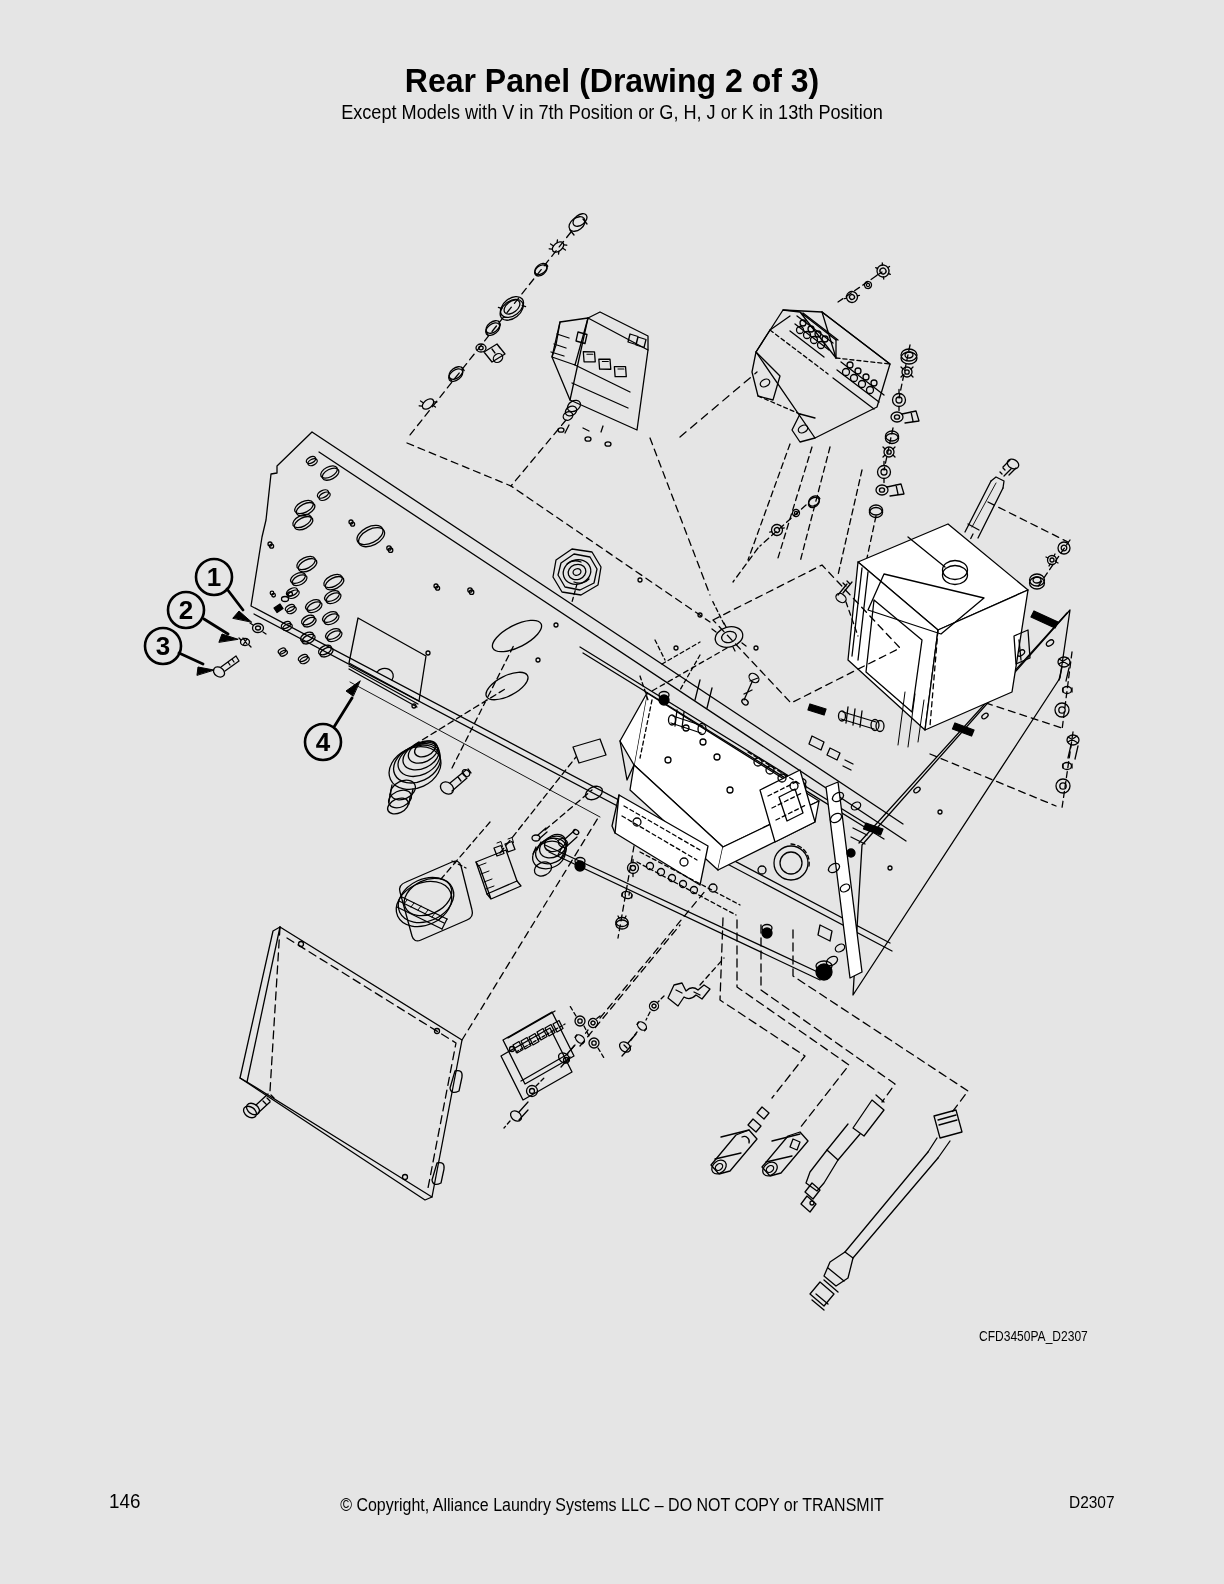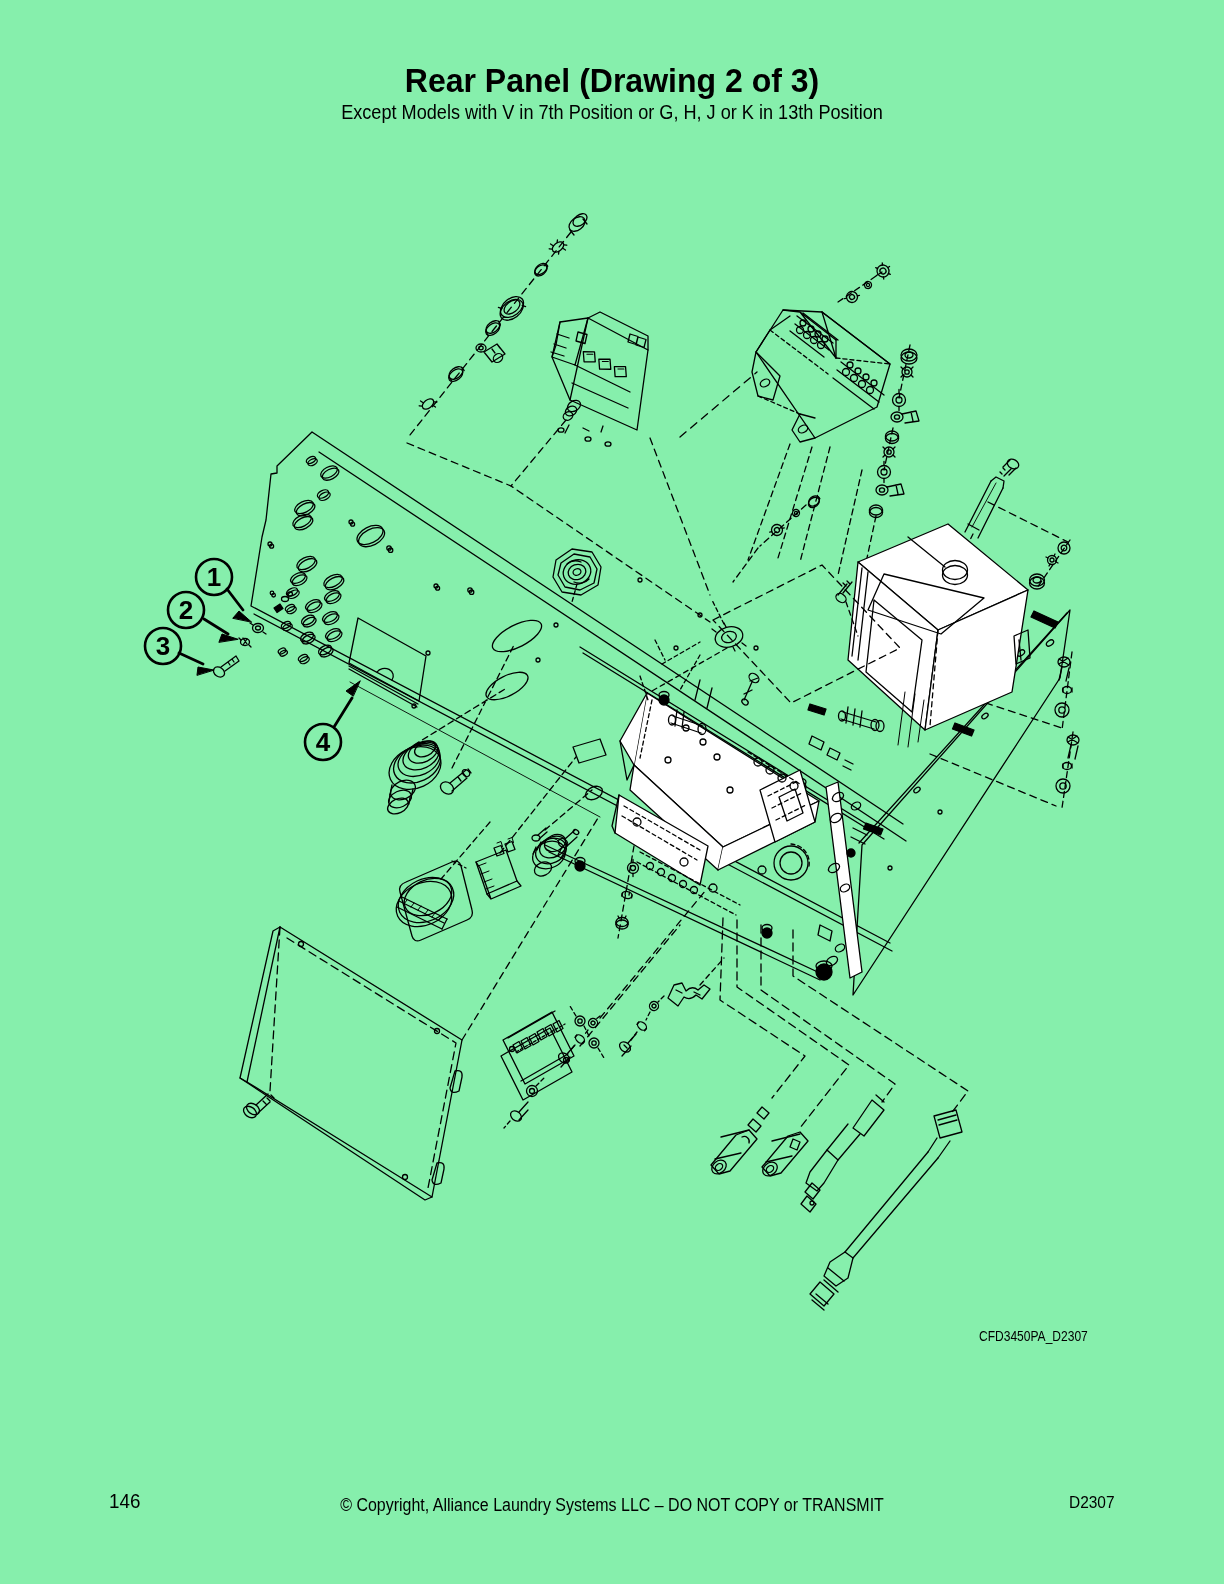--- a/index.html
+++ b/index.html
@@ -1,16 +1,16 @@
 <!DOCTYPE html>
 <html><head>
 <meta charset="utf-8">
 <style>
 html,body{margin:0;padding:0;background:#fff;}
-#page{position:relative;width:1224px;height:1584px;background:#86efac;overflow:hidden;
+#page{position:relative;width:1224px;height:1584px;background:#e5e5e5;overflow:hidden;
   font-family:"Liberation Sans",sans-serif;color:#000;}
 .t{position:absolute;white-space:nowrap;}
 #title{left:50%;top:61px;font-size:33.7px;font-weight:bold;transform:translateX(-50%) scaleX(0.95);}
 #subtitle{left:50%;top:100px;font-size:20.8px;transform:translateX(-50%) scaleX(0.871);}
 #f-left{left:109px;top:1490px;font-size:20px;transform:scaleX(0.94);transform-origin:0 0;}
 #f-center{left:50%;top:1495px;font-size:17.5px;transform:translateX(-50%) scaleX(0.913);}
 #f-right{left:1069px;top:1493px;font-size:16.3px;transform:scaleX(0.95);transform-origin:0 0;}
 #caption{left:979px;top:1327px;font-size:15px;transform:scaleX(0.802);transform-origin:0 0;}
 svg{position:absolute;left:0;top:0;}
 </style>

